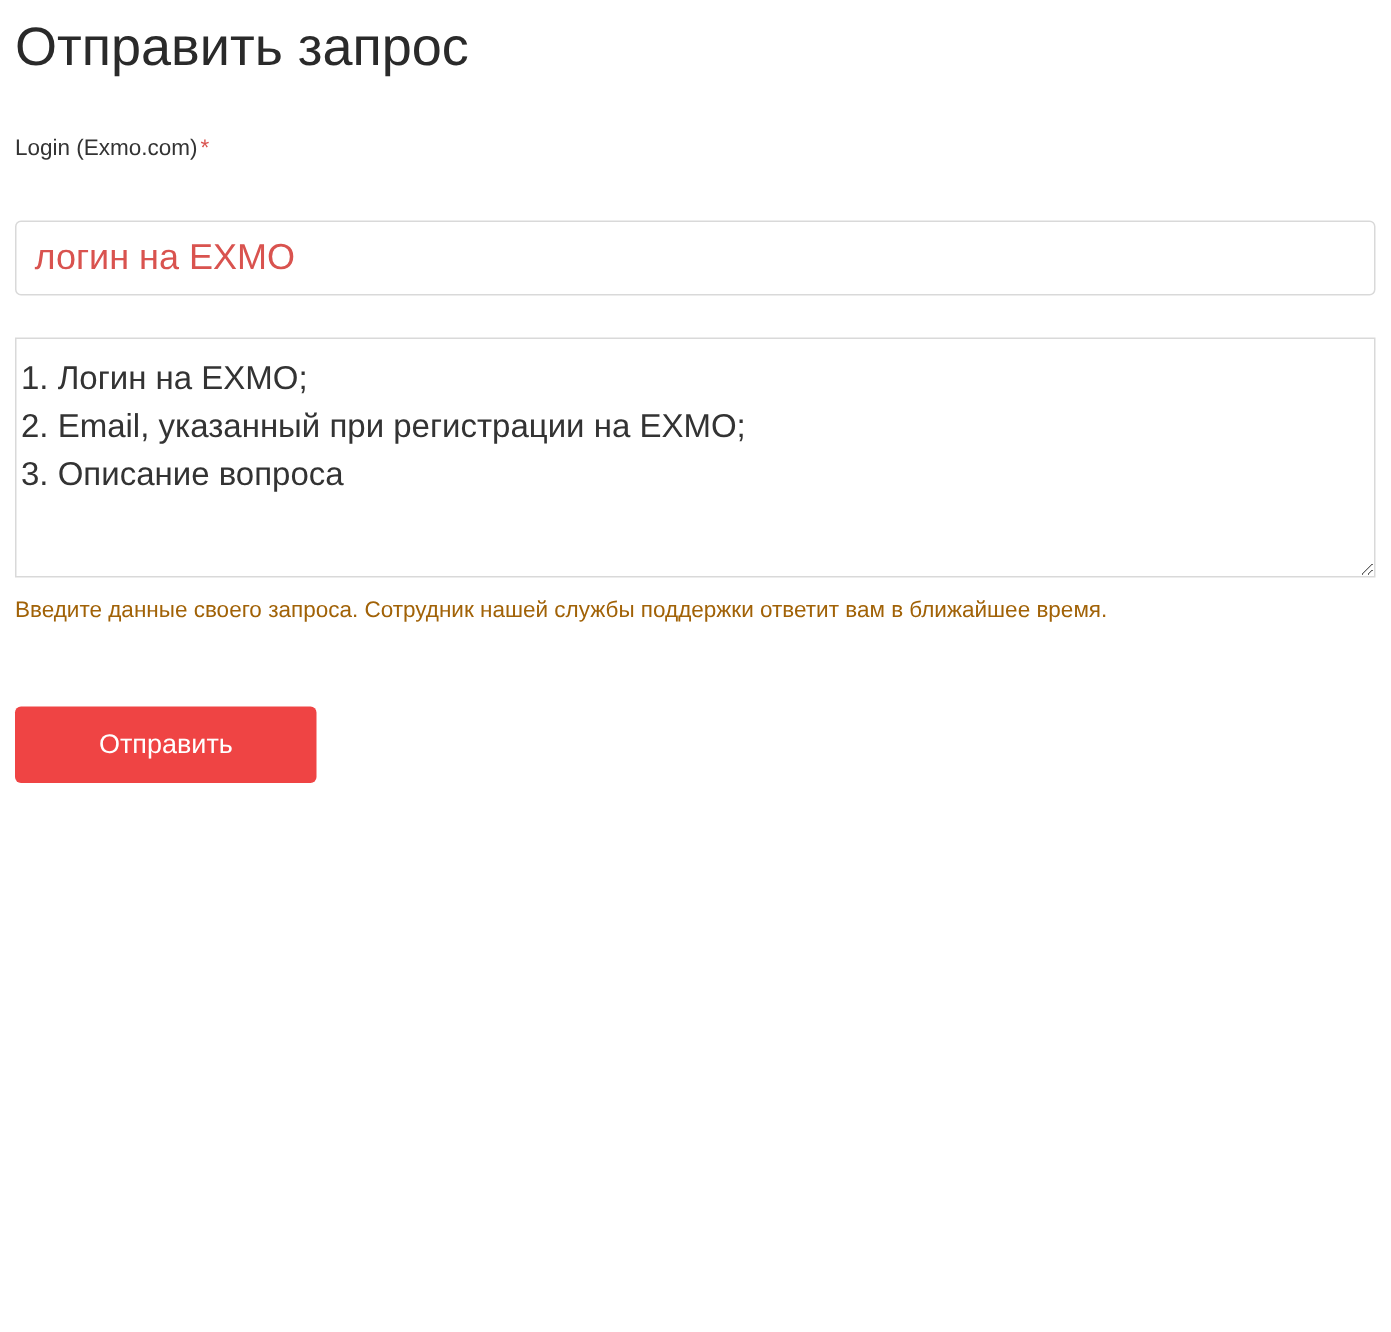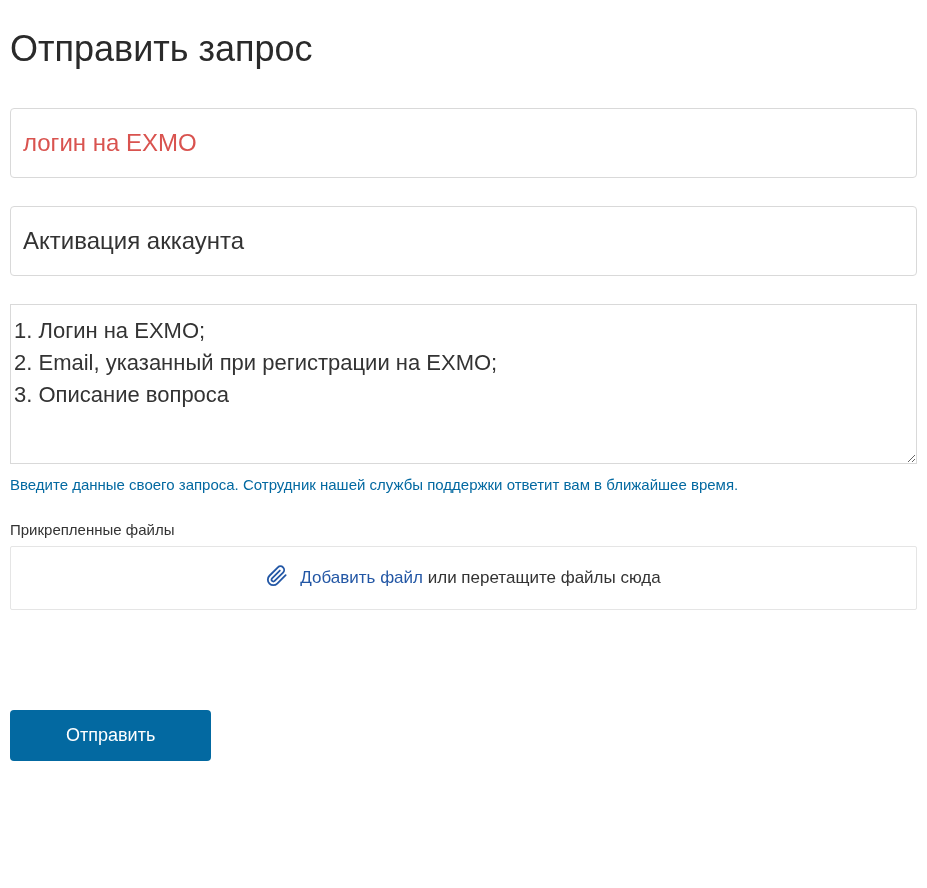--- a/index.html
+++ b/index.html
@@ -13,64 +13,65 @@
       padding: 10px;
     }
     .form-container {
       max-width: 910px;
     }
     .page-title {
       font-size: 36px;
       font-weight: 400;
       color: #2a2a2a;
       margin-bottom: 38px;
-      margin-top: 18px;
+      margin-top: 0;
     }
     .form-group {
       margin-bottom: 28px;
     }
     .form-label {
       display: block;
       font-size: 15px;
       color: #333333;
       margin-bottom: 8px;
     }
     .required-star {
       color: #d9534f;
       margin-left: 2px;
     }
     .text-input {
       width: 100%;
-      padding: 20px 12px;
+      padding: 10px 12px;
       font-size: 24px;
       color: #333333;
       border: 1px solid #d9d9d9;
       border-radius: 4px;
       background: #ffffff;
       font-family: inherit;
+      margin-top: 32px;
     }
     .text-input.red-text {
       color: #d9534f;
     }
     .textarea-input {
       width: 100%;
       padding: 10px 3px;
       font-size: 22px;
       color: #333333;
       border: 1px solid #d9d9d9;
       border-radius: 0;
       background: #ffffff;
       font-family: inherit;
       min-height: 160px;
       resize: vertical;
       line-height: 1.45;
     }
     .hint-text {
       font-size: 15px;
-      color: #0369a1;
+      color: #a16207;
       margin-top: 8px;
     }
     .attachment-box {
       width: 100%;
       border: 1px solid #e5e5e5;
       border-radius: 2px;
       padding: 18px 12px;
       display: flex;
       align-items: center;
       justify-content: center;
@@ -83,60 +84,49 @@
     }
     .attachment-text {
       font-size: 17px;
       color: #333333;
     }
     .attachment-link {
       color: #2357a5;
       cursor: pointer;
     }
     .submit-button {
-      background: #0369a1;
+      background: #ef4444;
       color: #ffffff;
       border: none;
       border-radius: 4px;
       padding: 15px 56px;
       font-size: 18px;
       cursor: pointer;
-      margin-top: 72px;
+      margin-top: 28px;
       font-family: inherit;
     }
   </style>
 </head>
 <body>
 
 <div class="form-container">
   <h1 class="page-title">Отправить запрос</h1>
 
   <div class="form-group">
+    <label class="form-label">
+      <span>Login (Exmo.com)</span><span class="required-star">*</span>
+    </label>
     <input type="text" class="text-input red-text" value="логин на EXMO" style="">
   </div>
 
   <div class="form-group">
-    <input type="text" class="text-input" value="Активация аккаунта" style="">
   </div>
 
   <div class="form-group">
     <textarea class="textarea-input" style="">1. Логин на EXMO;
 2. Email, указанный при регистрации на EXMO;
 3. Описание вопроса</textarea>
     <div class="hint-text">Введите данные своего запроса. Сотрудник нашей службы поддержки ответит вам в ближайшее время.</div>
   </div>
 
-  <div class="form-group">
-    <label class="form-label">Прикрепленные файлы</label>
-    <div class="attachment-box">
-      <span>
-        <svg class="paperclip-icon" viewBox="0 0 24 24" fill="none" stroke="#2357a5" stroke-width="2" stroke-linecap="round" stroke-linejoin="round">
-          <path d="M21.44 11.05l-9.19 9.19a6 6 0 0 1-8.49-8.49l9.19-9.19a4 4 0 0 1 5.66 5.66l-9.2 9.19a2 2 0 0 1-2.83-2.83l8.49-8.48"></path>
-        </svg>
-      </span>
-      <span class="attachment-text">
-        <span class="attachment-link">Добавить файл</span><span> или перетащите файлы сюда</span>
-      </span>
-    </div>
-  </div>
 
   <button class="submit-button">Отправить</button>
 </div>
 
 </body></html>

